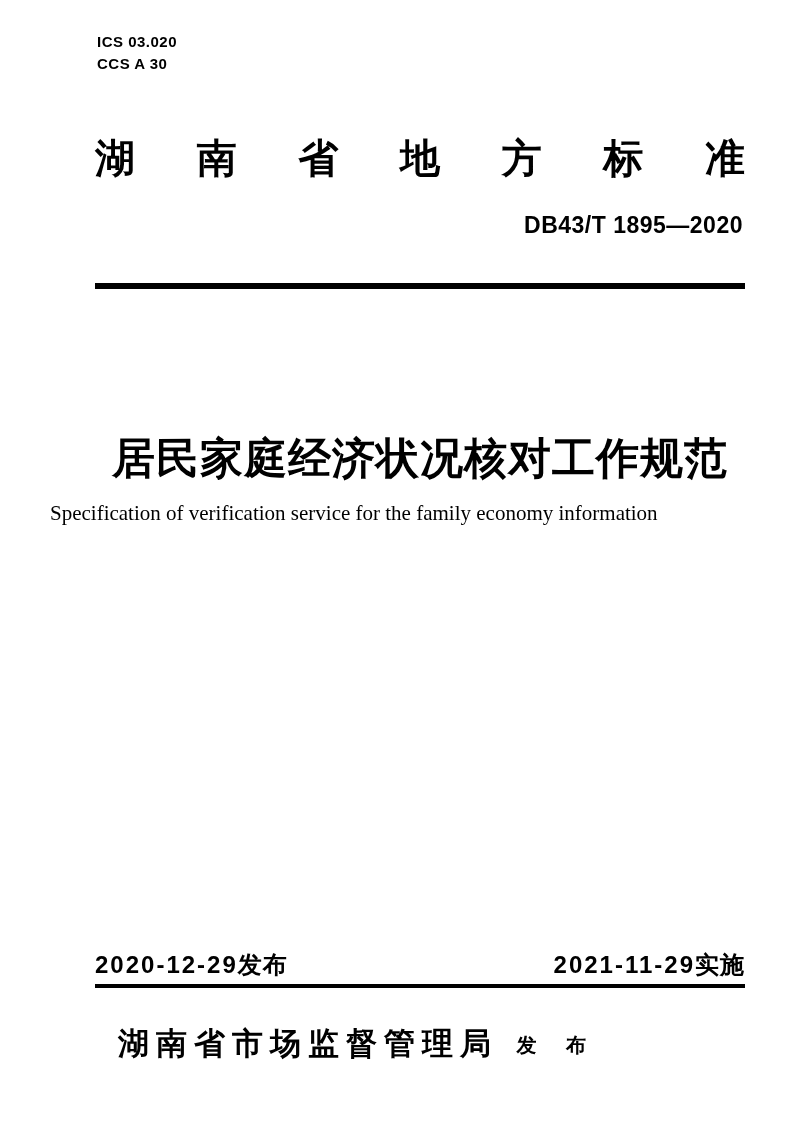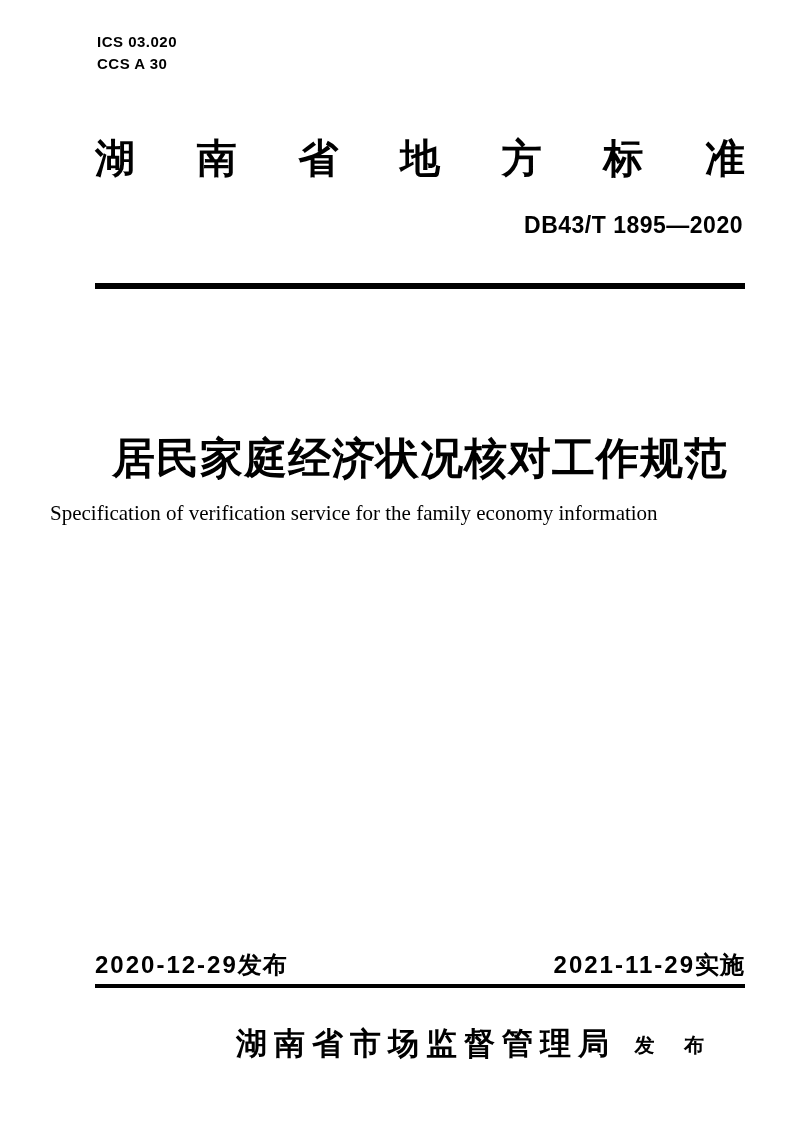--- a/index.html
+++ b/index.html
@@ -110,21 +110,21 @@
     left: 95px;
     width: 650px;
     height: 4px;
     background: #000000;
   }
   .publisher-row {
     position: absolute;
     top: 1023px;
     left: 0;
     width: 716px;
-    text-align: right;
+    text-align: center;
     white-space: nowrap;
   }
   .publisher-name {
     font-size: 31px;
     font-weight: bold;
     letter-spacing: 7px;
     vertical-align: baseline;
   }
   .publish-label {
     font-size: 20px;

